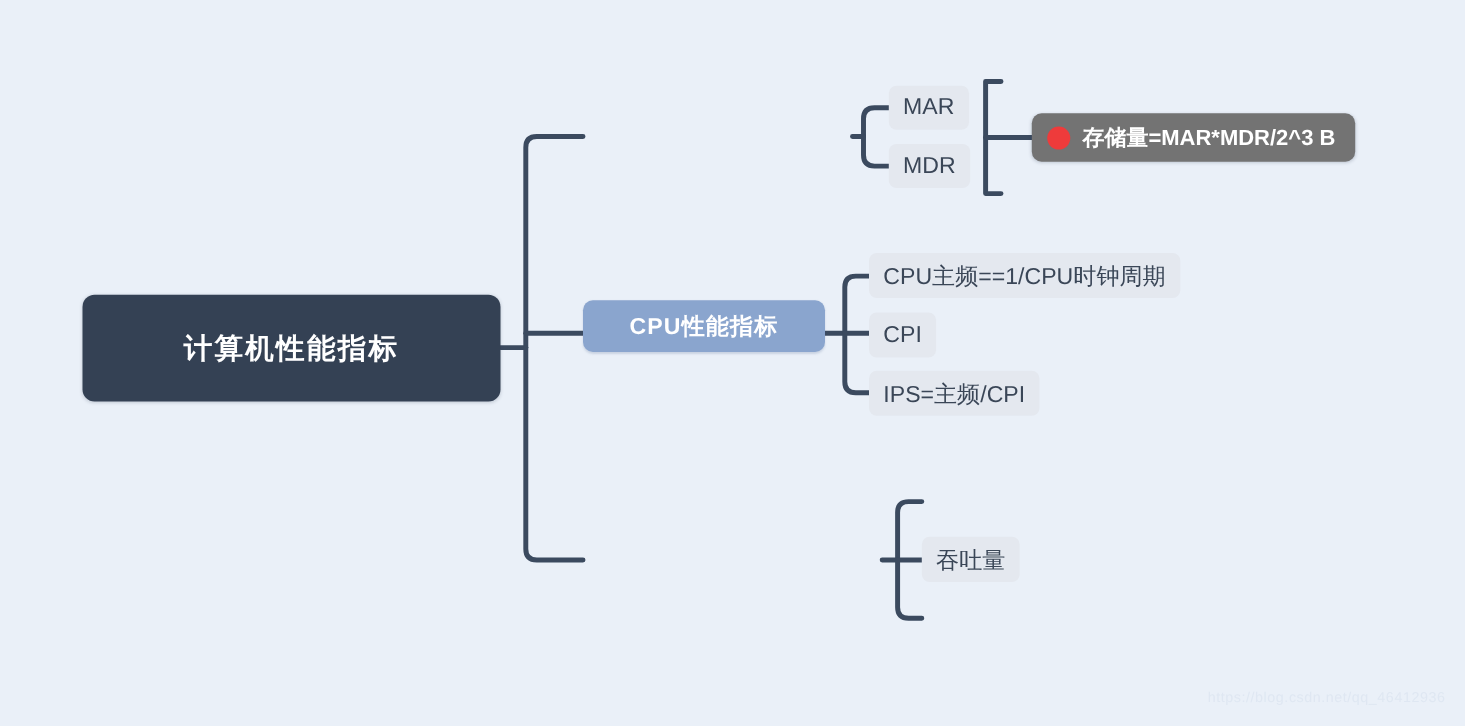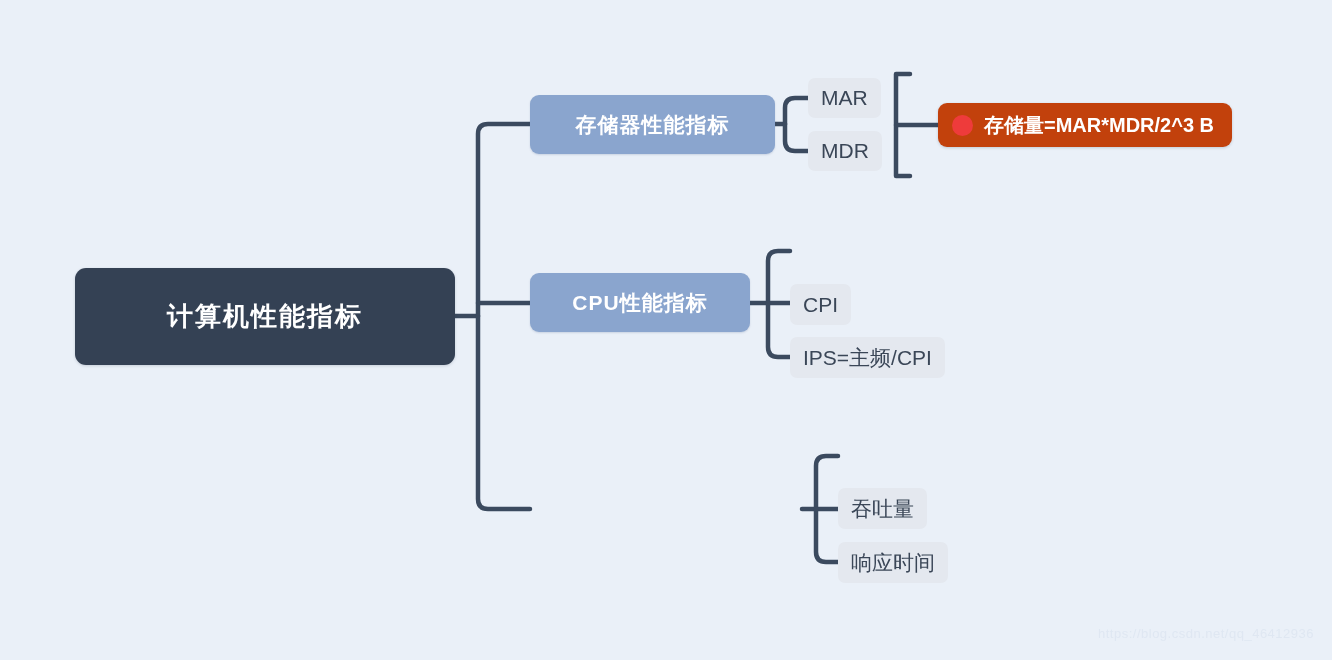--- a/index.html
+++ b/index.html
@@ -62,21 +62,21 @@
   .branch-storage {
     left: 530px;
     top: 95px;
     width: 245px;
     height: 59px;
   }
   .branch-cpu {
     left: 530px;
     top: 273px;
     width: 220px;
-    height: 59px;
+    height: 47px;
   }
   .branch-system {
     left: 530px;
     top: 479px;
     width: 272px;
     height: 59px;
   }
   
   .leaf-node {
     background: #e4e8ef;
@@ -94,21 +94,21 @@
   .leaf-cpu1  { left: 790px; top: 284px; height: 41px; }
   .leaf-cpu2  { left: 790px; top: 337px; height: 41px; }
   .leaf-sys0  { left: 838px; top: 435px; height: 41px; }
   .leaf-sys1  { left: 838px; top: 488px; height: 41px; }
   .leaf-sys2  { left: 838px; top: 542px; height: 41px; }
   
   .formula-node {
     left: 938px;
     top: 103px;
     height: 44px;
-    background: #c2410c;
+    background: #737373;
     border-radius: 9px;
     color: #ffffff;
     font-size: 20px;
     font-weight: bold;
     padding: 0 18px 0 14px;
     justify-content: flex-start;
     gap: 11px;
     box-shadow: 0 1px 3px rgba(40,55,80,0.2);
   }
   .dot-icon {
@@ -171,31 +171,30 @@
 
       <path d="M802,509 L816,509"></path>
       <path d="M816,509 L816,466 Q816,456 826,456 L838,456"></path>
       <path d="M816,509 L838,509"></path>
       <path d="M816,509 L816,552 Q816,562 826,562 L838,562"></path>
     </g>
   </svg>
 
   <div class="node root-node">计算机性能指标</div>
 
-  <div class="node branch-node branch-storage">存储器性能指标</div>
   <div class="node leaf-node leaf-mar">MAR</div>
   <div class="node leaf-node leaf-mdr">MDR</div>
 
   <div class="node formula-node">
     <span class="dot-icon"></span>
     <span>存储量=MAR*MDR/2^3 B</span>
   </div>
 
   <div class="node branch-node branch-cpu">CPU性能指标</div>
+  <div class="node leaf-node leaf-cpu0">CPU主频==1/CPU时钟周期</div>
   <div class="node leaf-node leaf-cpu1">CPI</div>
   <div class="node leaf-node leaf-cpu2">IPS=主频/CPI</div>
 
   <div class="node leaf-node leaf-sys1">吞吐量</div>
-  <div class="node leaf-node leaf-sys2">响应时间</div>
 
   <div class="watermark-url">https://blog.csdn.net/qq_46412936</div>
 
 </div>
 
 </body></html>

